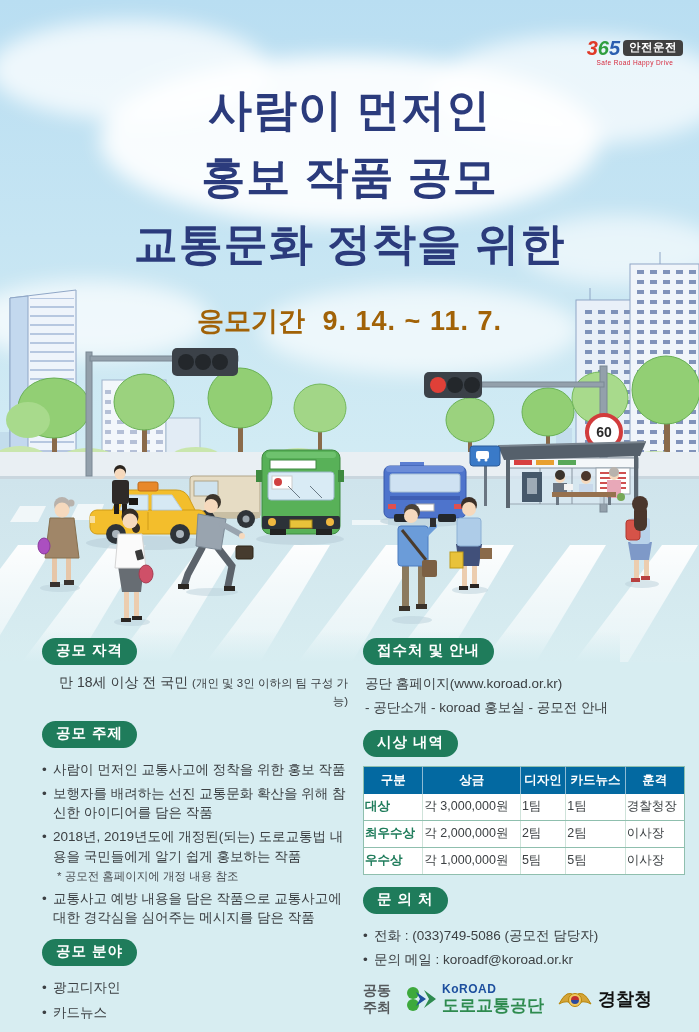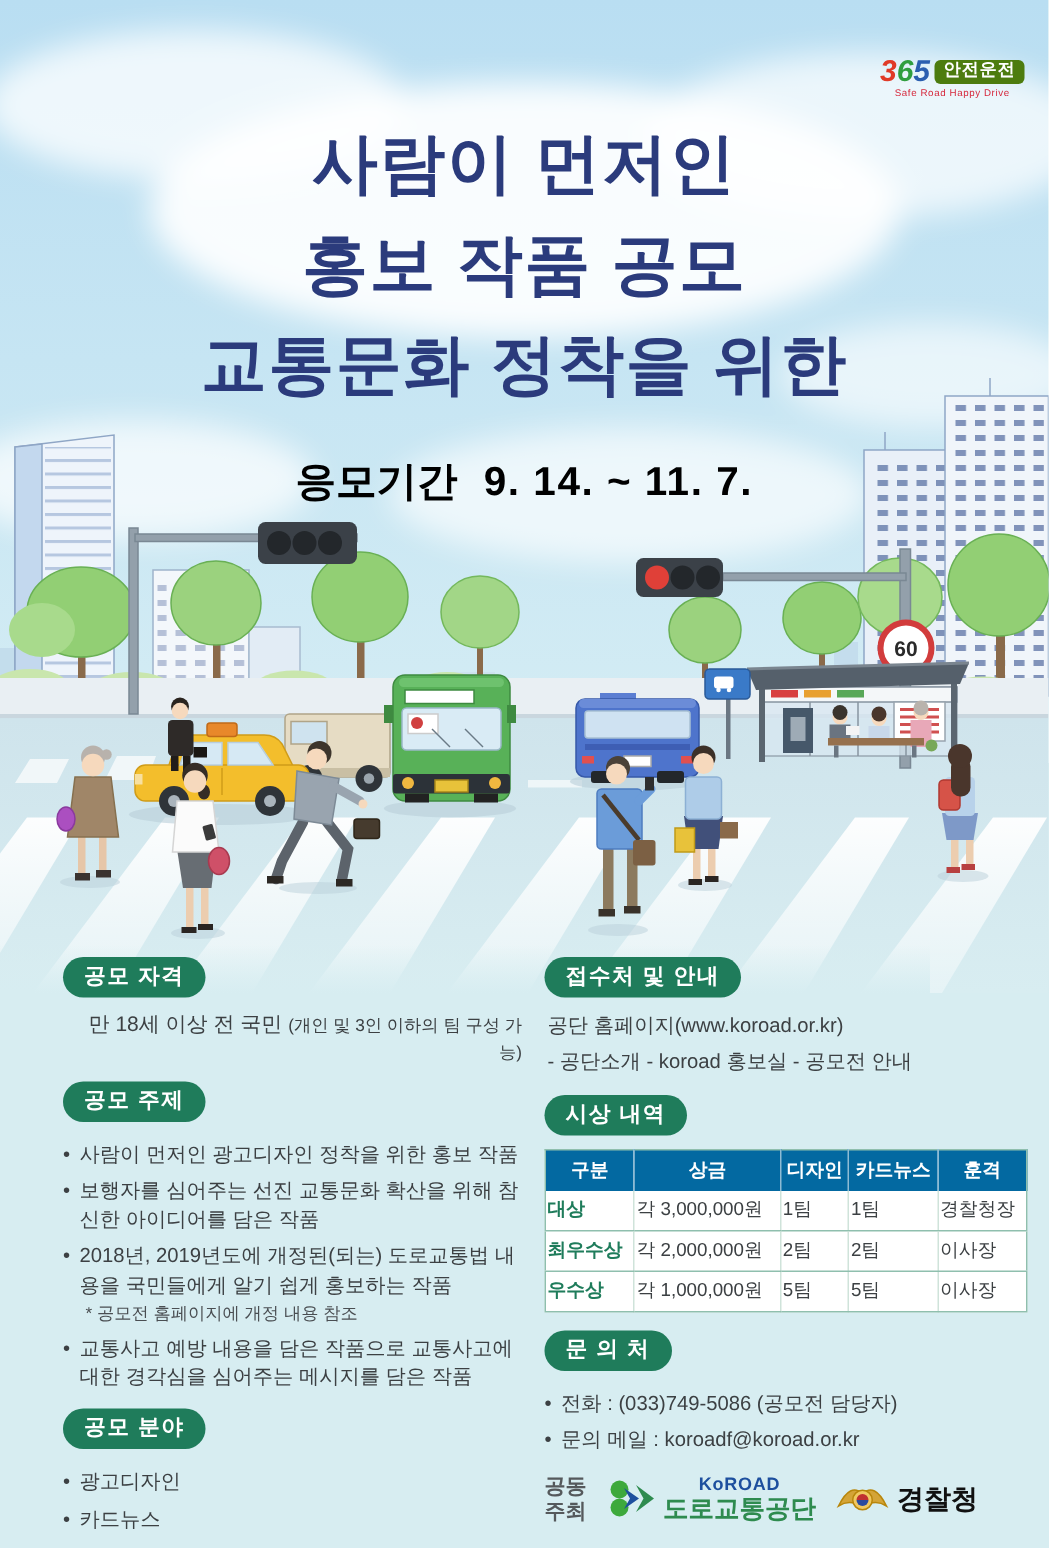--- a/index.html
+++ b/index.html
@@ -4,28 +4,28 @@
 <style>
   html,body{margin:0;padding:0;}
   .poster{position:relative;width:699px;height:1032px;overflow:hidden;
     background:#d7edf1;font-family:"Liberation Sans","DejaVu Sans",sans-serif;}
   .scene{position:absolute;top:0;left:0;}
   
   .logo365{position:absolute;top:38px;right:16px;text-align:center;line-height:1;}
   .logo365 .row1{display:flex;align-items:center;justify-content:flex-end;}
   .logo365 .d{font-weight:800;font-style:italic;font-size:20px;}
   .logo365 .d3{color:#e03a28;} .logo365 .d6{color:#2f9e3f;} .logo365 .d5{color:#2b5fb0;}
-  .logo365 .pill{background:#4d7c0f;color:#fff;font-size:11.5px;font-weight:700;
+  .logo365 .pill{background:#404040;color:#fff;font-size:11.5px;font-weight:700;
     padding:2px 6px 3px;border-radius:4px;margin-left:3px;letter-spacing:.5px;}
   .logo365 .tag{color:#d6283c;font-size:6.5px;margin-top:2px;letter-spacing:.4px;}
   
   .title{position:absolute;top:76px;left:0;width:699px;text-align:center;
     color:#2b3b7c;font-weight:800;font-size:44px;line-height:67px;letter-spacing:1px;}
   .period{position:absolute;top:303px;left:0;width:699px;text-align:center;
-    color:#000000;font-weight:700;font-size:27px;}
+    color:#a16207;font-weight:700;font-size:27px;}
   .period .dates{letter-spacing:1px;margin-left:10px;}
   
   .info{position:absolute;top:630px;left:0;width:620px;height:402px;
     background:linear-gradient(180deg,rgba(215,237,241,0) 0,#d7edf1 32px);}
   .col{position:absolute;top:6px;}
   .col.left{left:42px;width:306px;}
   .col.right{left:363px;width:322px;}
   .badge{display:inline-block;background:#1f7c5b;color:#fff;font-size:14.5px;
     font-weight:700;padding:3px 14px 5px;border-radius:15px;letter-spacing:1px;
     margin:2px 0 7px;}
@@ -45,21 +45,21 @@
   table.awards th:last-child{border-right:none;}
   table.awards td{font-size:12.5px;color:#3c4043;padding:4.5px 1px;
     border-bottom:1px solid #8fbfae;border-right:1px solid #cfe3da;}
   table.awards td:last-child{border-right:none;}
   table.awards td:first-child{color:#1f7c5b;font-weight:700;}
   table.awards{border:1px solid #8fbfae;}
   .hosts{display:flex;align-items:center;gap:13px;margin-top:13px;}
   .host-label{font-size:14px;font-weight:700;color:#55595c;line-height:1.2;}
   .koroad{display:flex;align-items:center;gap:4px;}
   .koroad .txt{line-height:1;}
-  .koroad .en{font-size:12px;font-weight:800;color:#1d4f9e;letter-spacing:.5px;text-align:center;}
+  .koroad .en{font-size:12px;font-weight:800;color:#1d4f9e;letter-spacing:.5px;}
   .koroad .kr{font-size:17px;font-weight:800;color:#2e8b4f;margin-top:2px;}
   .police{display:flex;align-items:center;gap:5px;}
   .police .kr{font-size:18px;font-weight:800;color:#111;}
 </style>
 </head>
 <body>
 
 <div class="poster">
 
   <svg class="scene" width="699" height="662" viewBox="0 0 699 662">
@@ -407,22 +407,22 @@
       <div class="blk">
         <span class="badge">공모 자격</span>
         <div class="qual">
           <span>만 18세 이상 전 국민</span>
           <span class="note">(개인 및 3인 이하의 팀 구성 가능)</span>
         </div>
       </div>
       <div class="blk">
         <span class="badge">공모 주제</span>
         <ul class="b">
-          <li>사람이 먼저인 광고디자인 정착을 위한 홍보 작품</li>
-          <li>보행자를 심어주는 선진 교통문화 확산을 위해 참신한 아이디어를 담은 작품</li>
+          <li>사람이 먼저인 교통사고에 정착을 위한 홍보 작품</li>
+          <li>보행자를 배려하는 선진 교통문화 확산을 위해 참신한 아이디어를 담은 작품</li>
           <li>
             <span>2018년, 2019년도에 개정된(되는) 도로교통법 내용을 국민들에게 알기 쉽게 홍보하는 작품</span>
             <div class="fn">* 공모전 홈페이지에 개정 내용 참조</div>
           </li>
           <li>교통사고 예방 내용을 담은 작품으로 교통사고에 대한 경각심을 심어주는 메시지를 담은 작품</li>
         </ul>
       </div>
       <div class="blk">
         <span class="badge">공모 분야</span>
         <ul class="b">

